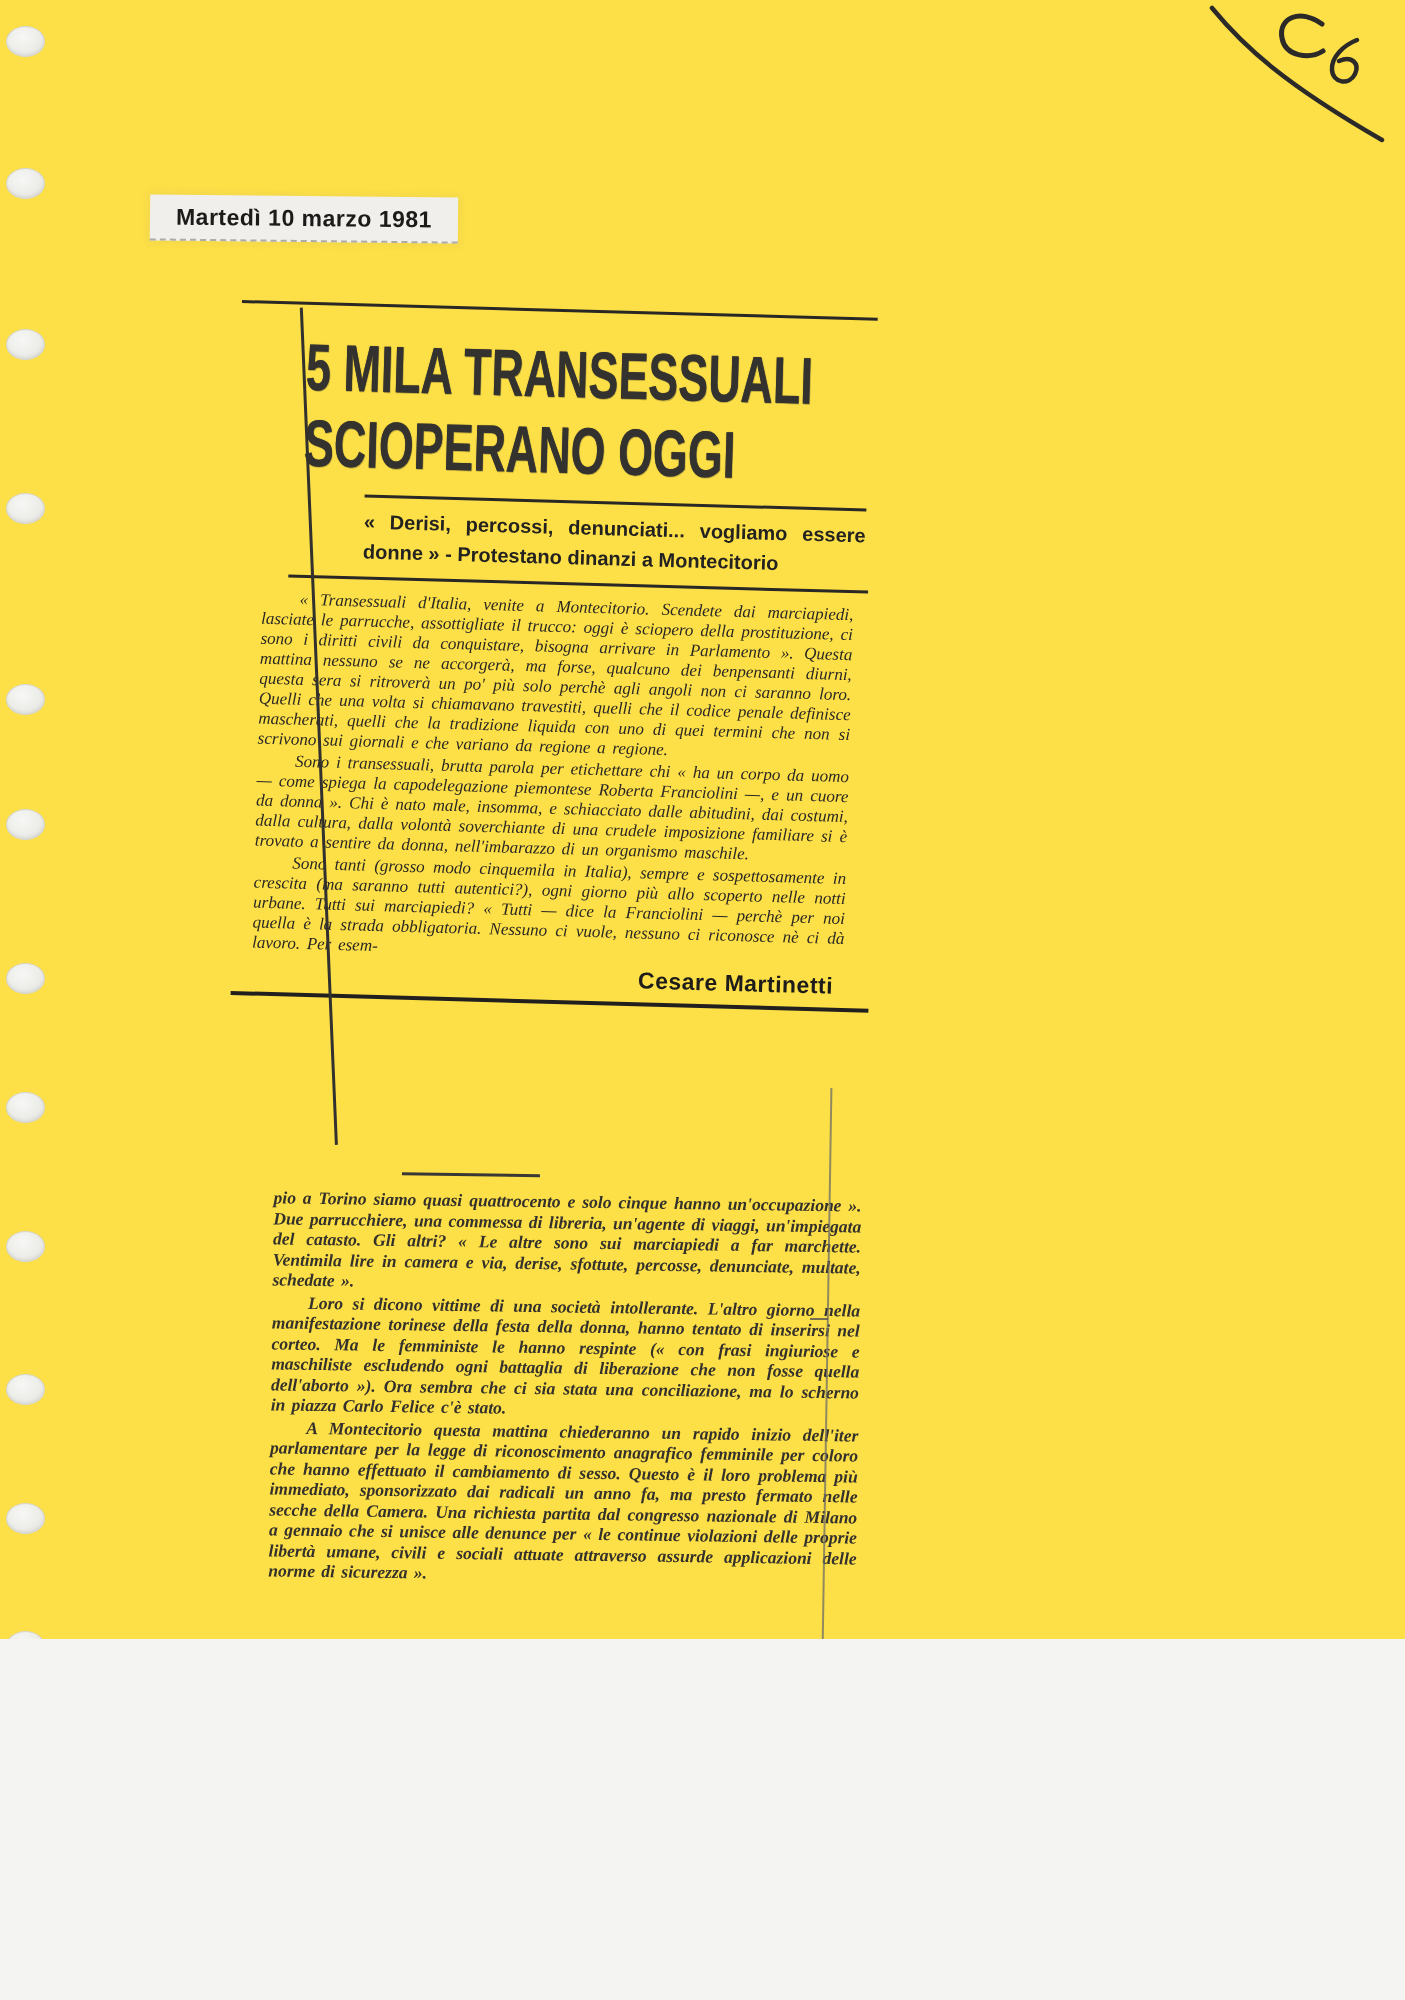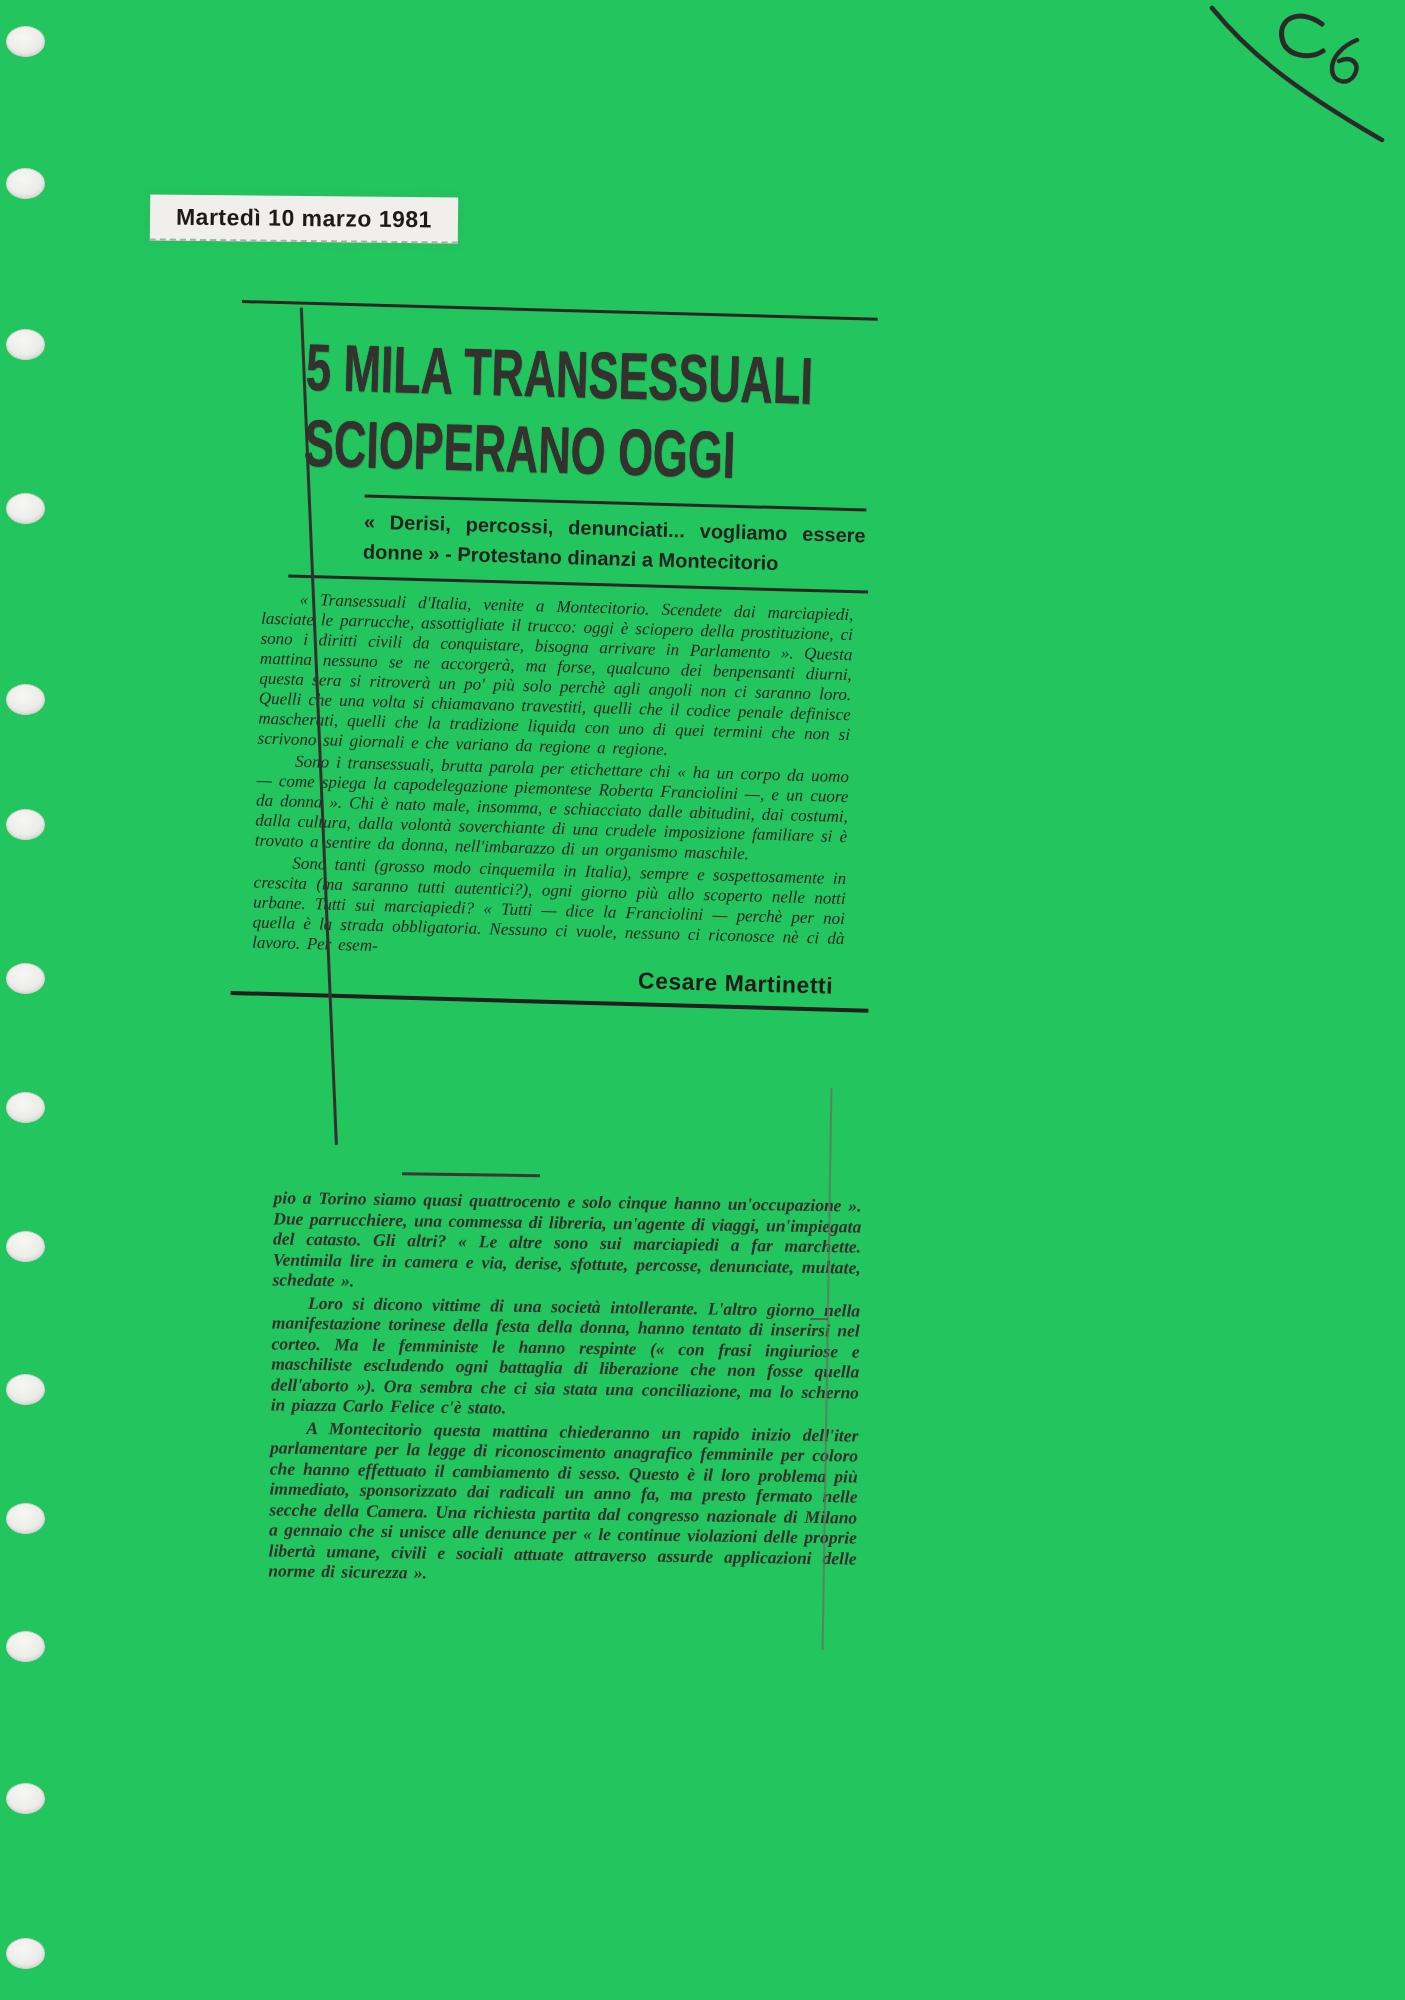--- a/index.html
+++ b/index.html
@@ -2,22 +2,22 @@
 <html><head>
 <meta charset="utf-8">
 <style>
   html,body{margin:0;padding:0;}
   body{
     width:1405px;height:2000px;
     background:#f4f4f2;
     font-family:"Liberation Sans", sans-serif;
   }
   .page{
-    position:relative;width:1405px;height:2000px;
-    background:#22c55e;overflow:hidden;
+    position:relative;width:1405px;height:1639px;
+    background:#fde047;overflow:hidden;
   }
   
   .hole{
     position:absolute;left:6px;width:37px;height:29px;
     border-radius:50%;
     background:radial-gradient(ellipse at 42% 35%, #f7f7f5 0%, #ecece9 55%, #dddcd8 100%);
     border:1px solid #d5d4d0;
     box-shadow:inset 0 -2px 3px rgba(0,0,0,0.05);
   }
   

